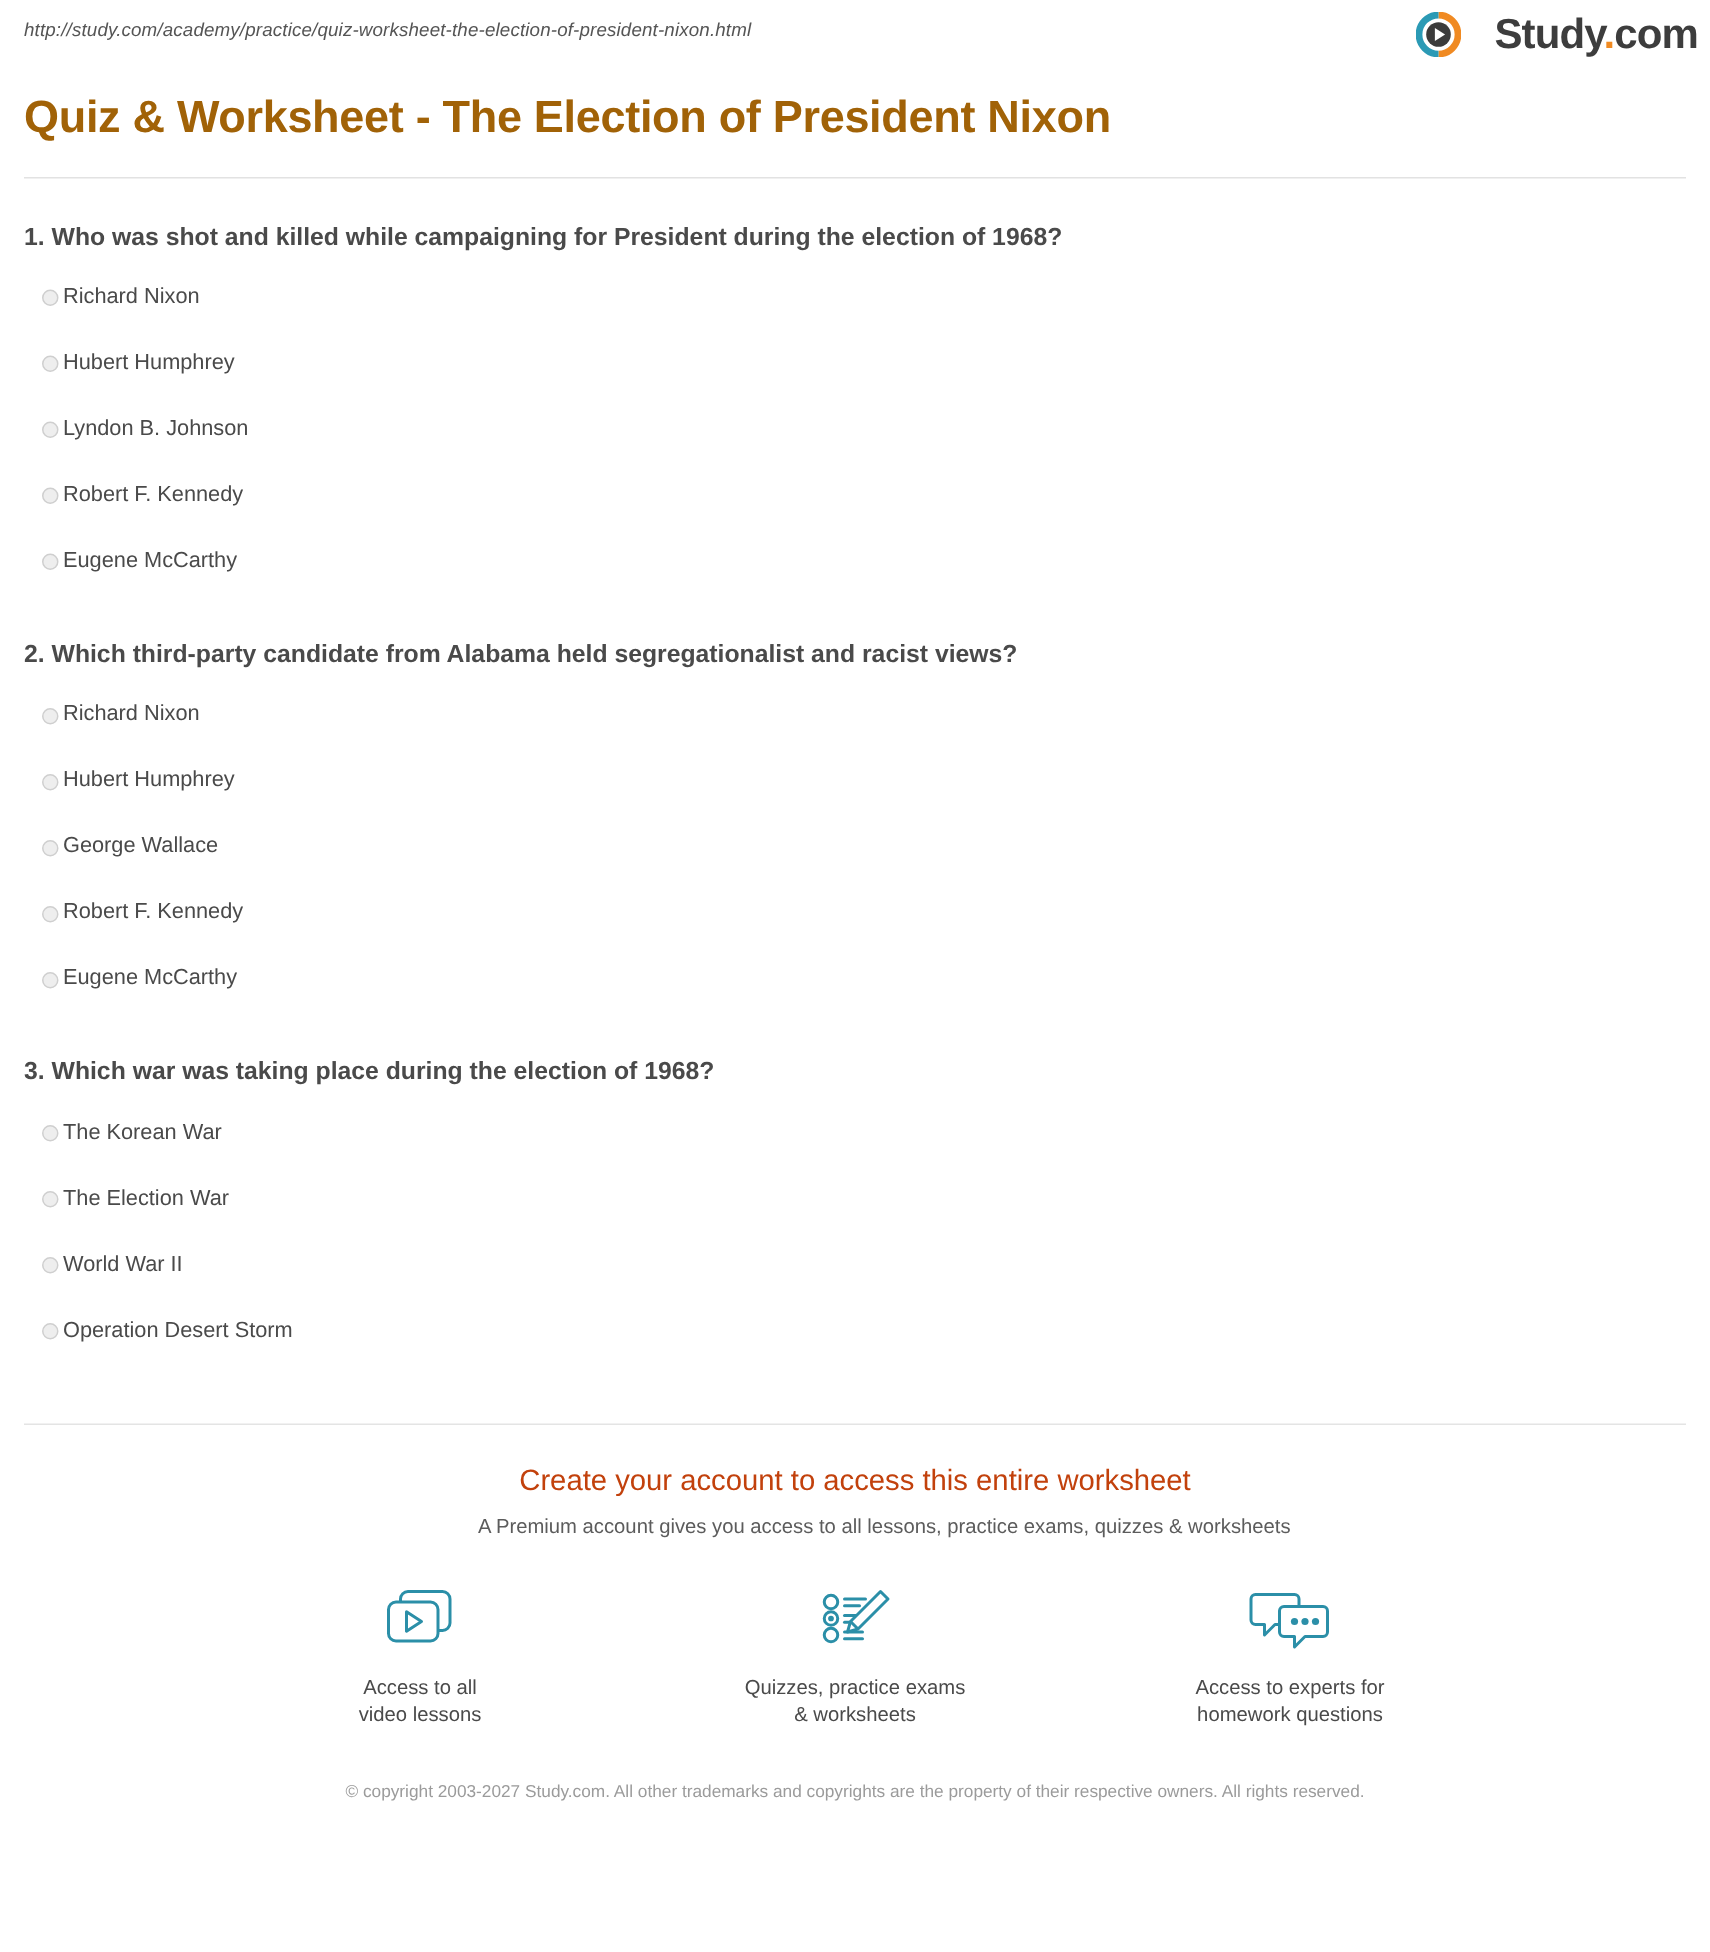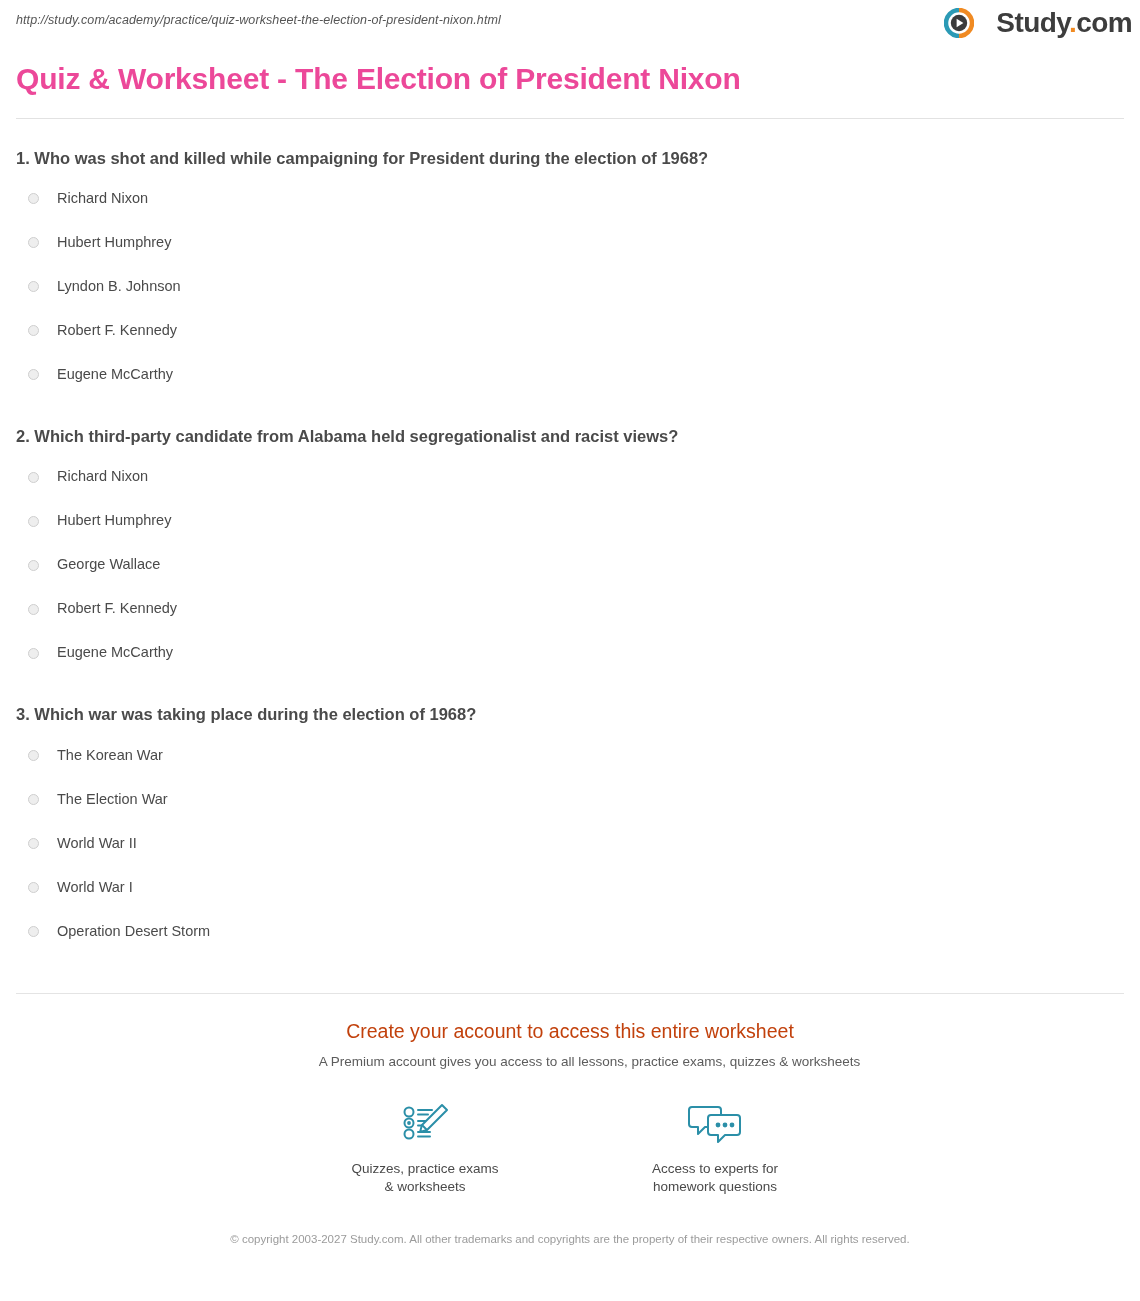--- a/index.html
+++ b/index.html
@@ -47,21 +47,21 @@
     line-height: 1;
     white-space: nowrap;
   }
   .logo-word .dot { color: #f08a22; }
 
   
   .page-title {
     margin: 10px 16px 0 16px;
     font-size: 30px;
     font-weight: bold;
-    color: #ec4899;
+    color: #a16207;
     letter-spacing: -0.2px;
     line-height: 1.15;
   }
   .rule {
     height: 1px;
     background: #e2e2e2;
     margin: 21px 16px 0 16px;
   }
 
   
@@ -72,21 +72,21 @@
     font-weight: bold;
     color: #4a4a4a;
     line-height: 1.35;
     margin: 0 0 8px 0;
   }
   .options { margin: 0; padding: 0; list-style: none; }
   .option {
     display: flex;
     align-items: center;
     height: 44px;
-    gap: 18px;
+    gap: 3px;
     padding-left: 12px;
   }
   .radio {
     width: 11px;
     height: 11px;
     border-radius: 50%;
     border: 1px solid #cfcfcf;
     background: #eeeeee;
     flex: 0 0 auto;
   }
@@ -229,38 +229,47 @@
       <li class="option">
         <span class="radio"></span>
         <span class="option-label">The Election War</span>
       </li>
       <li class="option">
         <span class="radio"></span>
         <span class="option-label">World War II</span>
       </li>
       <li class="option">
         <span class="radio"></span>
-        <span class="option-label">World War I</span>
-      </li>
-      <li class="option">
-        <span class="radio"></span>
         <span class="option-label">Operation Desert Storm</span>
       </li>
     </ul>
   </div>
 
 </div>
 
 <div class="promo-rule"></div>
 <div class="promo">
   <a class="promo-title" href="#" style="text-decoration:none;display:block;">Create your account to access this entire worksheet</a>
   <p class="promo-sub">A Premium account gives you access to all lessons, practice exams, quizzes &amp; worksheets</p>
 
   <div class="features">
 
+    <div class="feature">
+      <div class="feature-icon">
+        <svg width="54" height="46" viewBox="0 0 54 46">
+          <rect x="14" y="4" width="33" height="26" rx="5" ry="5" fill="none" stroke="#2b8fa8" stroke-width="2"></rect>
+          <rect x="6" y="11" width="33" height="26" rx="5" ry="5" fill="#ffffff" stroke="#2b8fa8" stroke-width="2"></rect>
+          <path d="M18 17.5 L28 24 L18 30.5 Z" fill="none" stroke="#2b8fa8" stroke-width="2" stroke-linejoin="round"></path>
+        </svg>
+      </div>
+      <div class="feature-text">
+        <span>Access to all</span><br>
+        <span>video lessons</span>
+      </div>
+    </div>
 
     <div class="feature">
       <div class="feature-icon">
         <svg width="54" height="46" viewBox="0 0 54 46">
           <circle cx="11" cy="11" r="4.5" fill="none" stroke="#2b8fa8" stroke-width="2"></circle>
           <circle cx="11" cy="22" r="4.5" fill="none" stroke="#2b8fa8" stroke-width="2"></circle>
           <circle cx="11" cy="22" r="1.9" fill="#2b8fa8"></circle>
           <circle cx="11" cy="33" r="4.5" fill="none" stroke="#2b8fa8" stroke-width="2"></circle>
           <line x1="20" y1="9" x2="34" y2="9" stroke="#2b8fa8" stroke-width="2" stroke-linecap="round"></line>
           <line x1="20" y1="13.5" x2="30" y2="13.5" stroke="#2b8fa8" stroke-width="2" stroke-linecap="round"></line>

